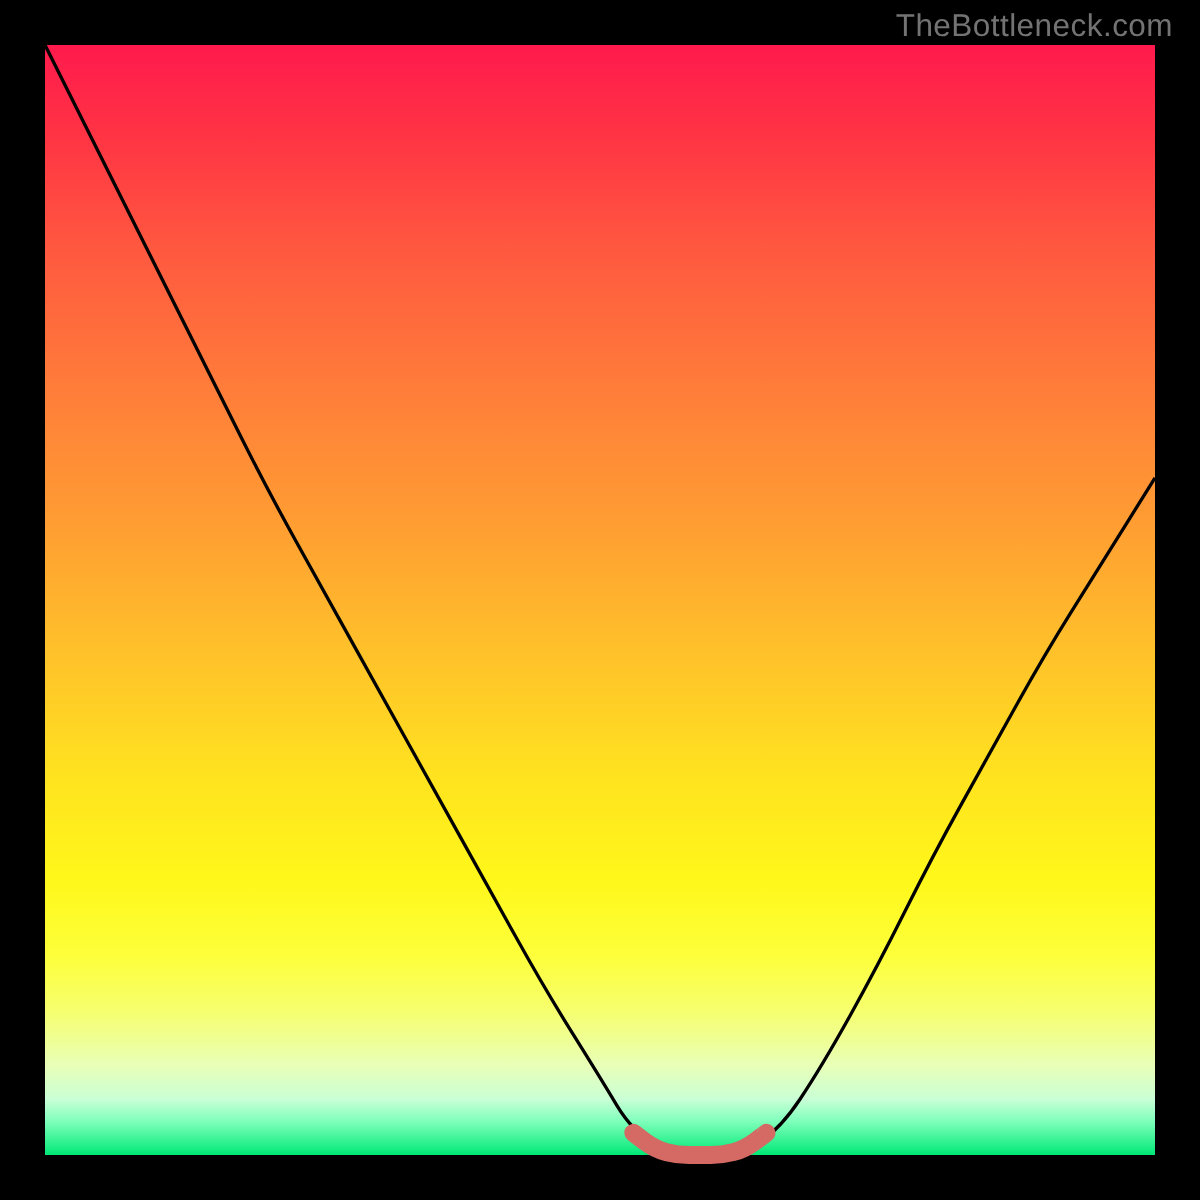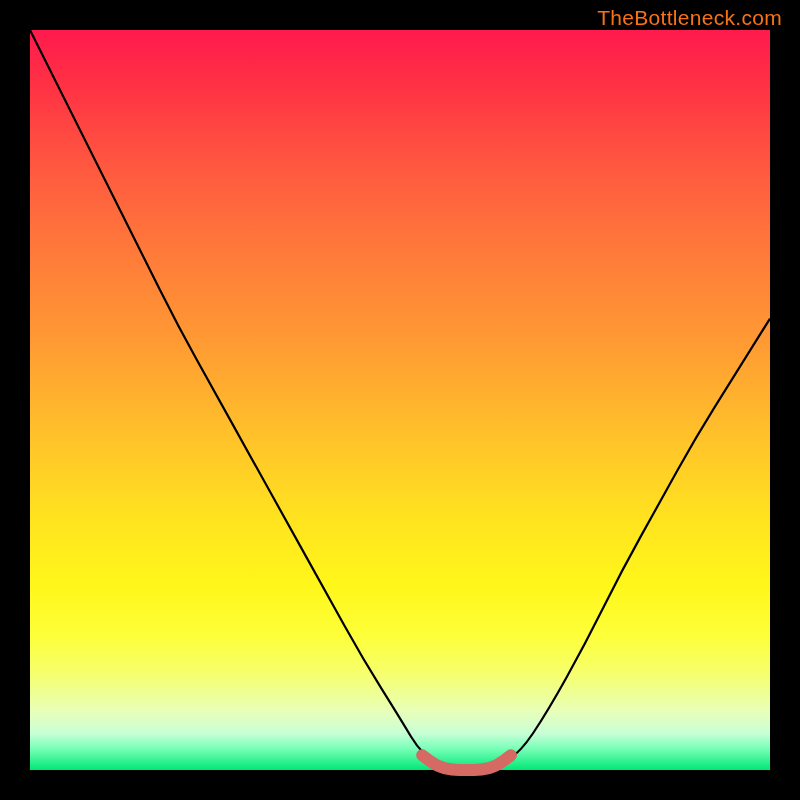--- a/index.html
+++ b/index.html
@@ -38,21 +38,21 @@
       #e8ffb8 92%,
       #c9ffd6 95%,
       #7dffba 97%,
       #00e876 100%
     );
   }
   .watermark {
     position: absolute;
     top: 6px;
     right: 18px;
-    color: #f97316;
+    color: #737373;
     font-size: 21px;
     letter-spacing: 0.3px;
     font-weight: 500;
   }
   svg.curve {
     position: absolute;
     left: 0;
     top: 0;
     width: 740px;
     height: 740px;

